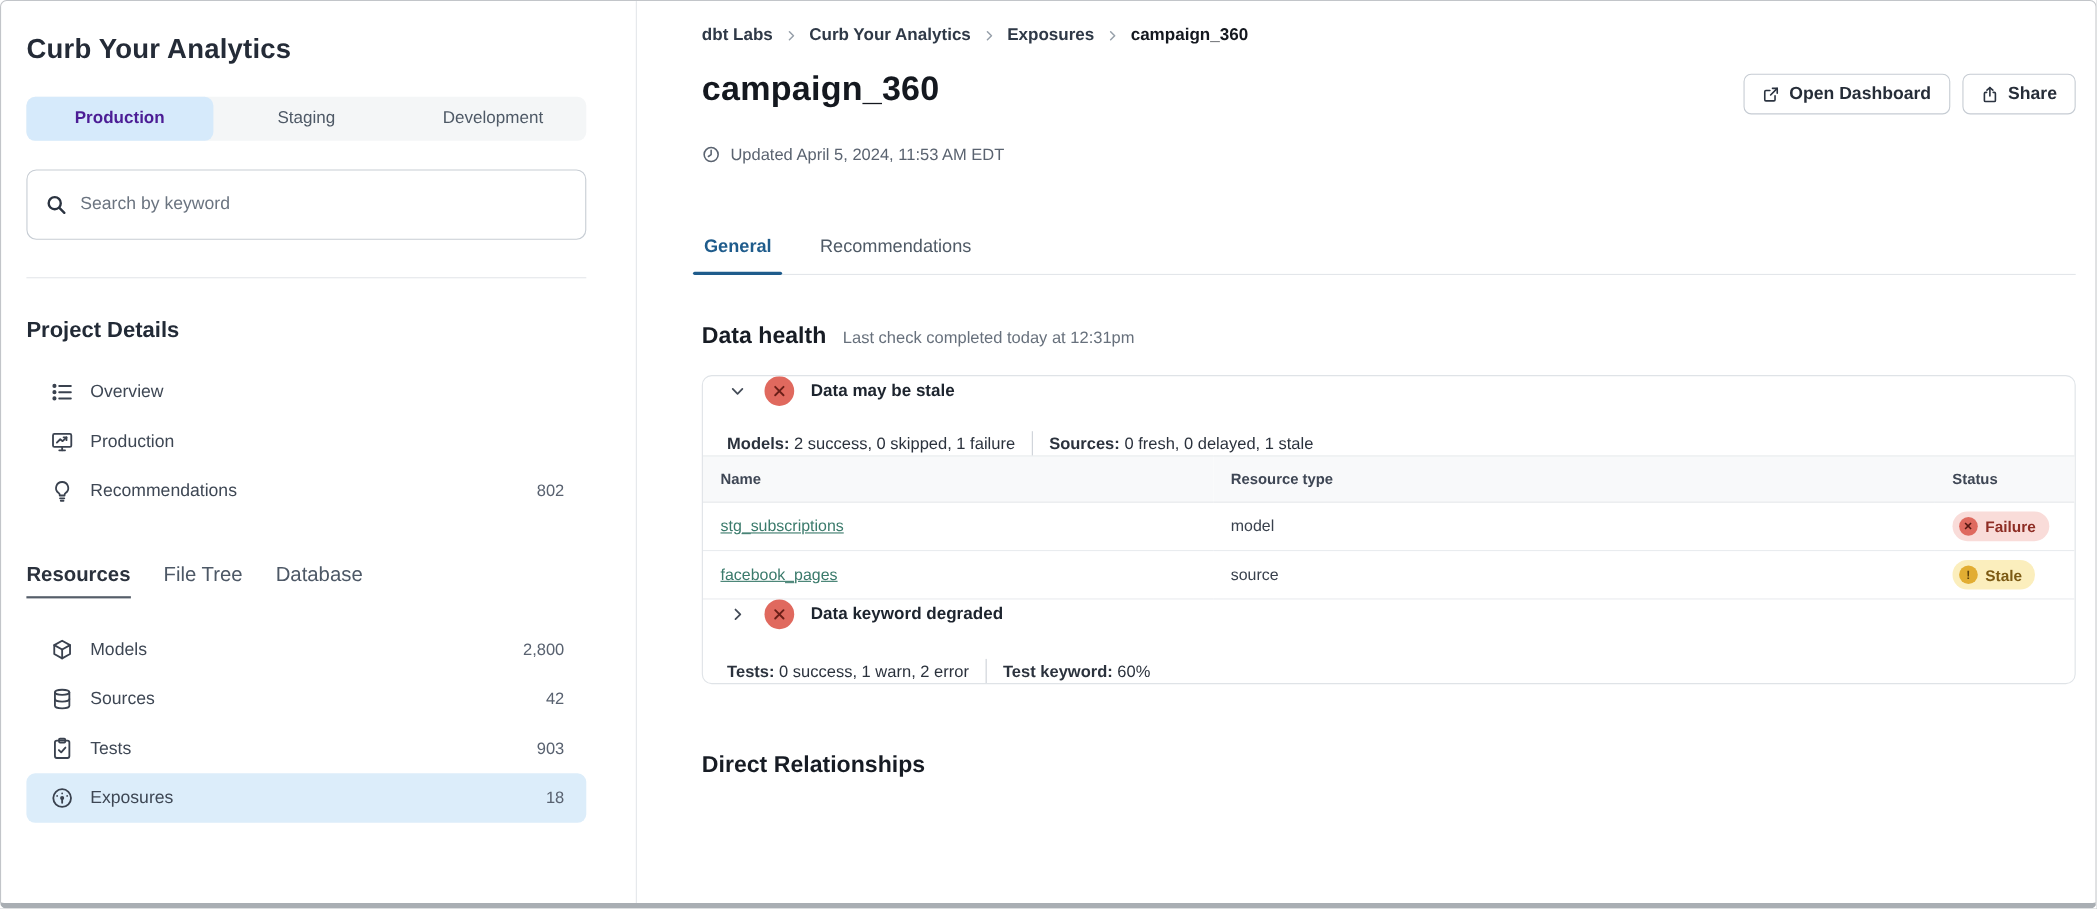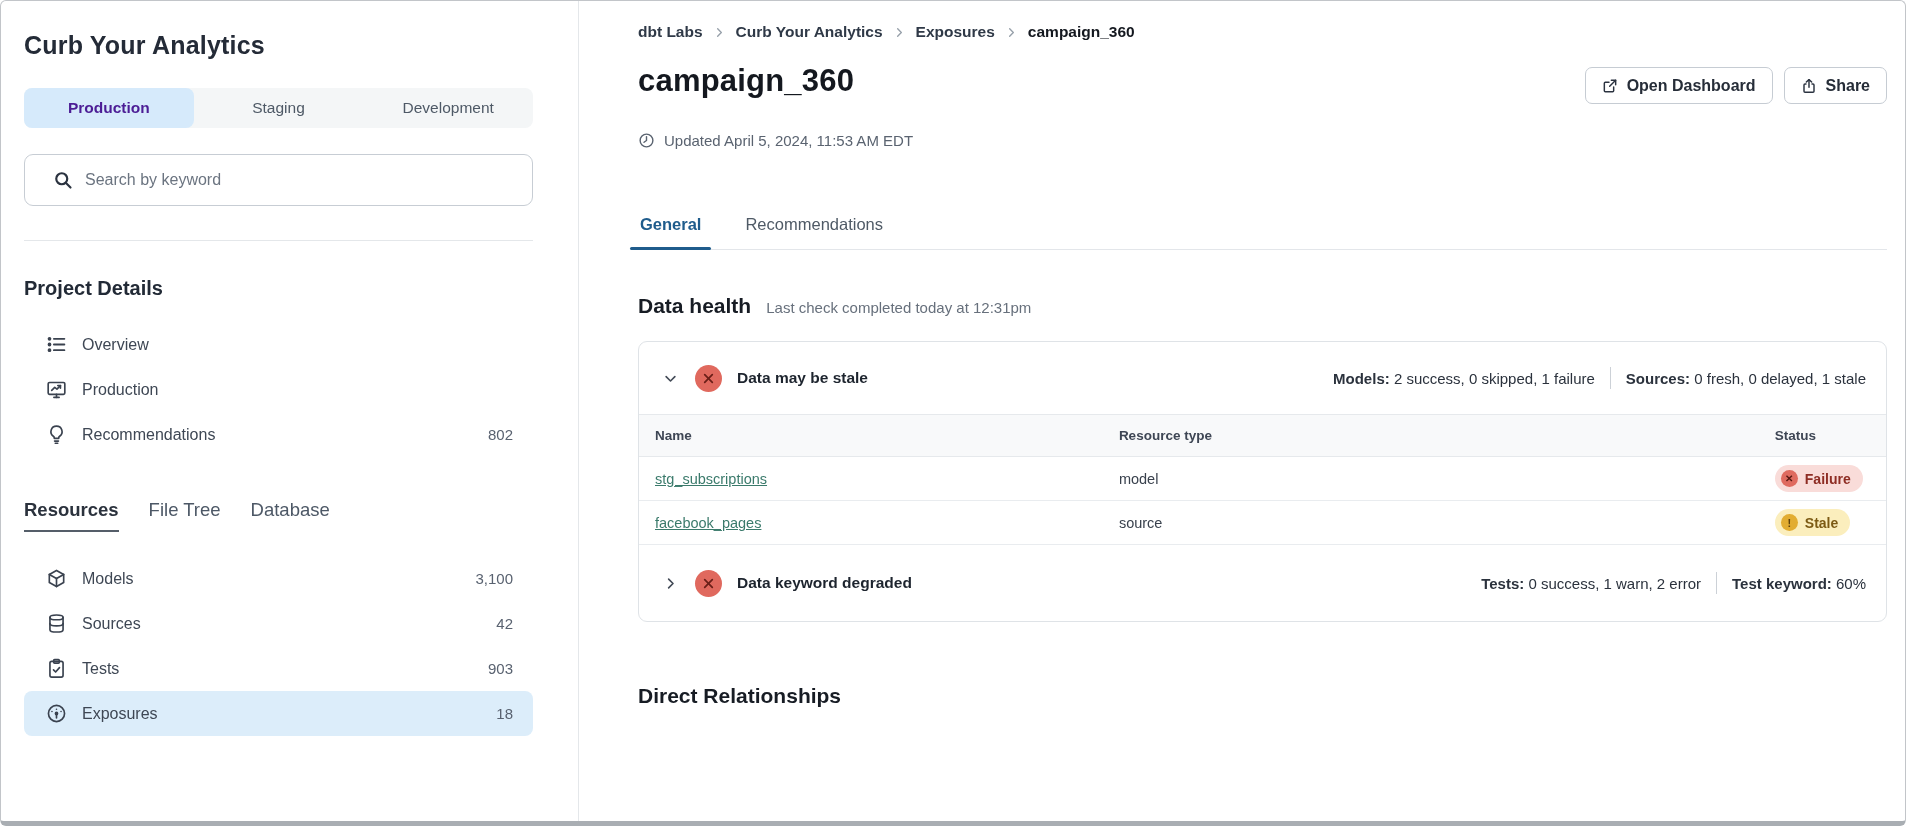--- a/index.html
+++ b/index.html
@@ -27,22 +27,22 @@
     margin-top:28px; height:40px; display:flex;
     background:#f4f6f7; border-radius:8px; align-items:stretch;
   }
   .seg {
     flex:1; display:flex; align-items:center; justify-content:center;
     font-size:15.5px; color:#4e5966; background:transparent; border:none;
     cursor:pointer; border-radius:8px; font-family:inherit;
   }
   .seg.active { background:#d6eafb; color:#4c1d95; font-weight:700; }
   .search-box {
-    margin-top:26px; height:52px; display:flex; align-items:center; gap:12px;
-    border:1px solid #c7cdd4; border-radius:9px; padding:0 28px; background:#fff;
+    margin-top:26px; height:64px; display:flex; align-items:center; gap:12px;
+    border:1px solid #c7cdd4; border-radius:9px; padding:0 16px; background:#fff;
   }
   .search-box input {
     border:none; outline:none; flex:1; font-size:16px; color:#2b3340;
     font-family:inherit; background:transparent;
   }
   .search-box input::placeholder { color:#6b7480; }
   .sb-divider { margin-top:34px; border-top:1px solid #e4e7ea; }
   .sb-heading { margin-top:36px; font-size:20px; font-weight:700; color:#222a36; }
   .nav-list { margin-top:22px; }
   .nav-item {
@@ -82,21 +82,21 @@
   .tab.active::after {
     content:""; position:absolute; left:-8px; right:-8px; bottom:-1px; height:3px;
     background:#1f5c8c; border-radius:2px;
   }
 
   .section-head { margin-top:44px; display:flex; align-items:baseline; gap:15px; }
   .section-title { font-size:21px; font-weight:700; color:#171c24; }
   .section-sub { font-size:15px; color:#67707c; }
 
   .health-card { margin-top:23px; border:1px solid #dfe3e7; border-radius:9px; background:#fff; overflow:hidden; }
-  .sec-row { display:flex; justify-content:space-between; padding:0 20px 0 22px; height:72px; }
+  .sec-row { display:flex; justify-content:space-between; padding:0 20px 0 22px; height:72px;flex-direction:column; }
   .sec-left { display:flex; align-items:center; gap:15px; }
   .chev-btn { background:none; border:none; cursor:pointer; color:#434b57; padding:2px; display:flex; }
   .chev-btn svg { width:15px; height:15px; }
   .x-circle {
     width:27px; height:27px; border-radius:50%; background:#e0695e;
     display:flex; align-items:center; justify-content:center; flex:0 0 27px;
   }
   .x-circle svg { width:13px; height:13px; color:#6b1f18; }
   .sec-title { font-size:15.5px; font-weight:700; color:#1d242e; }
   .sec-stats { display:flex; align-items:center; font-size:15px; color:#2b323d; }
@@ -203,21 +203,21 @@
   <nav class="nav-list rs-list">
     <div class="nav-item">
       <span class="nav-icon">
         <svg viewBox="0 0 24 24" fill="none" stroke="currentColor" stroke-width="1.9" stroke-linecap="round" stroke-linejoin="round">
           <path d="M12 2.8 20.2 7.4v9.2L12 21.2 3.8 16.6V7.4L12 2.8z"></path>
           <polyline points="3.8,7.4 12,12 20.2,7.4"></polyline>
           <line x1="12" y1="12" x2="12" y2="21.2"></line>
         </svg>
       </span>
       <span>Models</span>
-      <span class="count">3,100</span>
+      <span class="count">2,800</span>
     </div>
     <div class="nav-item">
       <span class="nav-icon">
         <svg viewBox="0 0 24 24" fill="none" stroke="currentColor" stroke-width="1.9" stroke-linecap="round" stroke-linejoin="round">
           <ellipse cx="12" cy="5" rx="7.5" ry="2.7"></ellipse>
           <path d="M4.5 5v14c0 1.5 3.4 2.7 7.5 2.7s7.5-1.2 7.5-2.7V5"></path>
           <path d="M4.5 12c0 1.5 3.4 2.7 7.5 2.7s7.5-1.2 7.5-2.7"></path>
         </svg>
       </span>
       <span>Sources</span>

